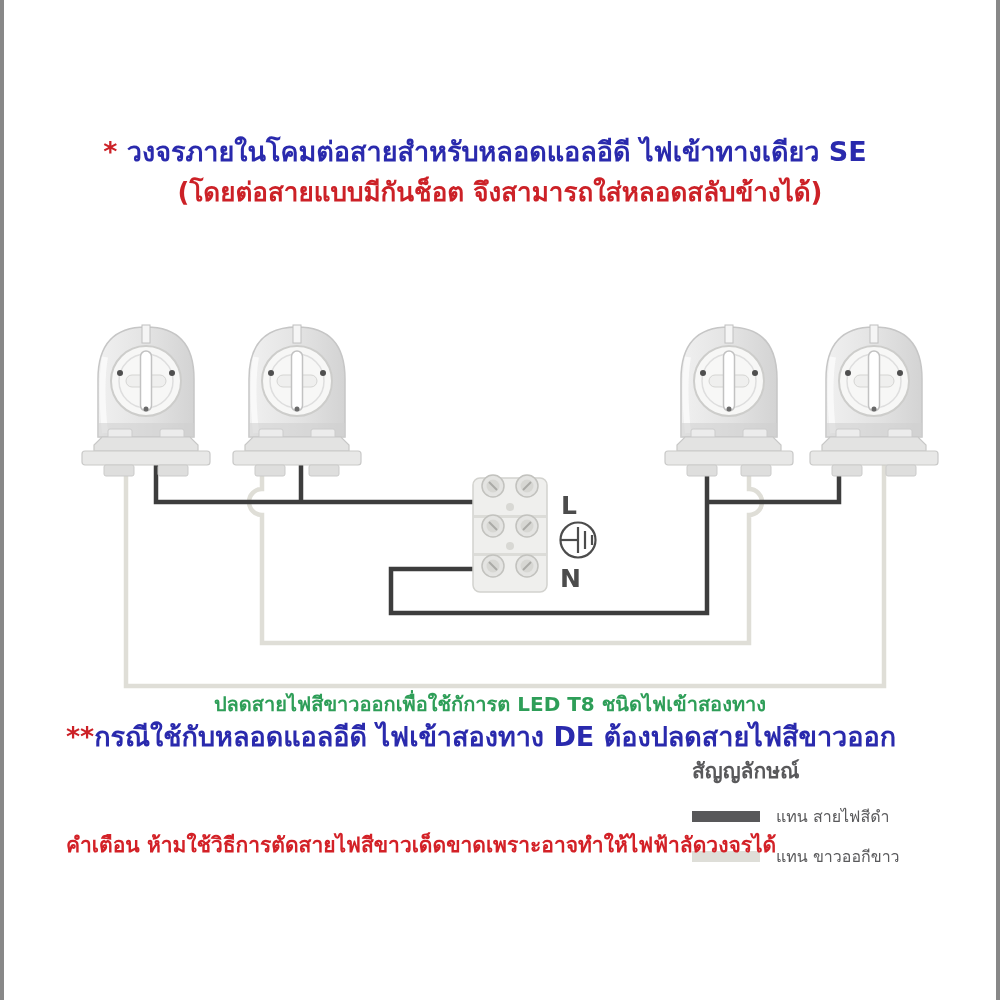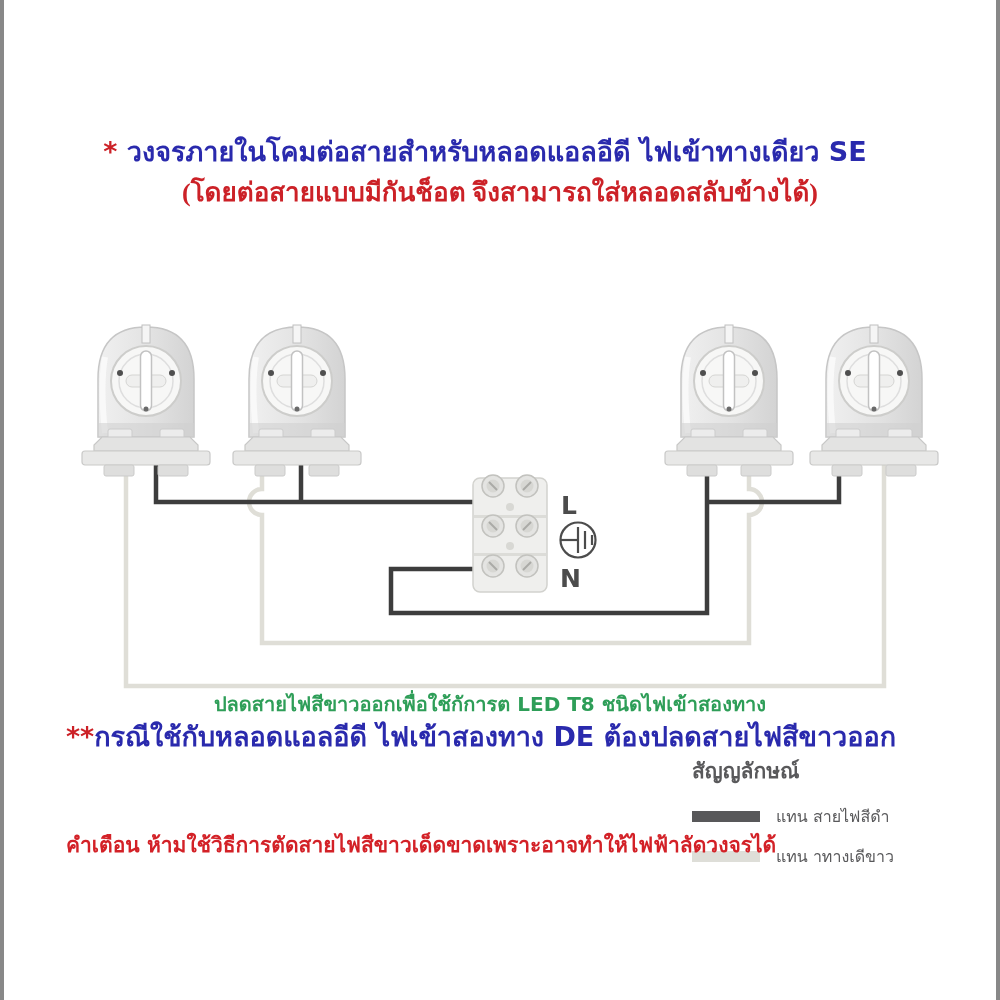--- a/index.html
+++ b/index.html
@@ -8,21 +8,21 @@
     --white-wire:#dfded7; --legend-dark:#58585a; --legend-light:#deded8;
   }
   *{margin:0;padding:0;box-sizing:border-box;}
   body{background:#888;font-family:"DejaVu Sans","Liberation Sans",sans-serif;}
   .page{position:relative;width:992px;height:1000px;background:#ffffff;overflow:hidden;margin:0 auto;}
 
   .title-line1{position:absolute;top:136px;left:0;right:0;text-align:center;
     padding-right:30px;font-size:27px;font-weight:700;color:var(--title-blue);line-height:1.2;}
   .star{color:var(--accent-red);font-weight:700;}
   .title-line2{position:absolute;top:177px;left:0;right:0;text-align:center;
-    font-size:26px;font-weight:700;color:var(--accent-red);line-height:1.2;font-family:Liberation Serif, serif;}
+    font-size:26px;font-weight:700;color:var(--accent-red);line-height:1.2;}
 
   .diagram-svg{position:absolute;top:300px;left:0;width:1000px;height:400px;}
 
   .wb{fill:none;stroke:var(--black-wire);stroke-width:4.5;}
   .ww{fill:none;stroke:var(--white-wire);stroke-width:4.5;}
   .ln-label{font-family:"DejaVu Sans","Liberation Sans",sans-serif;font-size:25px;font-weight:700;fill:#4c4c4c;}
   .plug{stroke:#4c4c4c;stroke-width:2.2;fill:none;}
 
   .sock-body{fill:url(#sockGrad);stroke:#c6c6c6;stroke-width:1.5;}
   .sock-face{fill:#f7f7f6;stroke:#cdcdcb;stroke-width:2;}
@@ -144,19 +144,19 @@
   </div>
 
   <div class="legend">
     <div class="legend-title">สัญญลักษณ์</div>
     <div class="legend-row">
       <div class="swatch dark"></div>
       <div class="legend-label">แทน สายไฟสีดำ</div>
     </div>
     <div class="legend-row">
       <div class="swatch light"></div>
-      <div class="legend-label">แทน าทางเดีขาว</div>
+      <div class="legend-label">แทน ขาวออกีขาว</div>
     </div>
   </div>
 
   <div class="warning">คำเตือน ห้ามใช้วิธีการตัดสายไฟสีขาวเด็ดขาดเพราะอาจทำให้ไฟฟ้าลัดวงจรได้</div>
 
 </div>
 
 </body></html>

